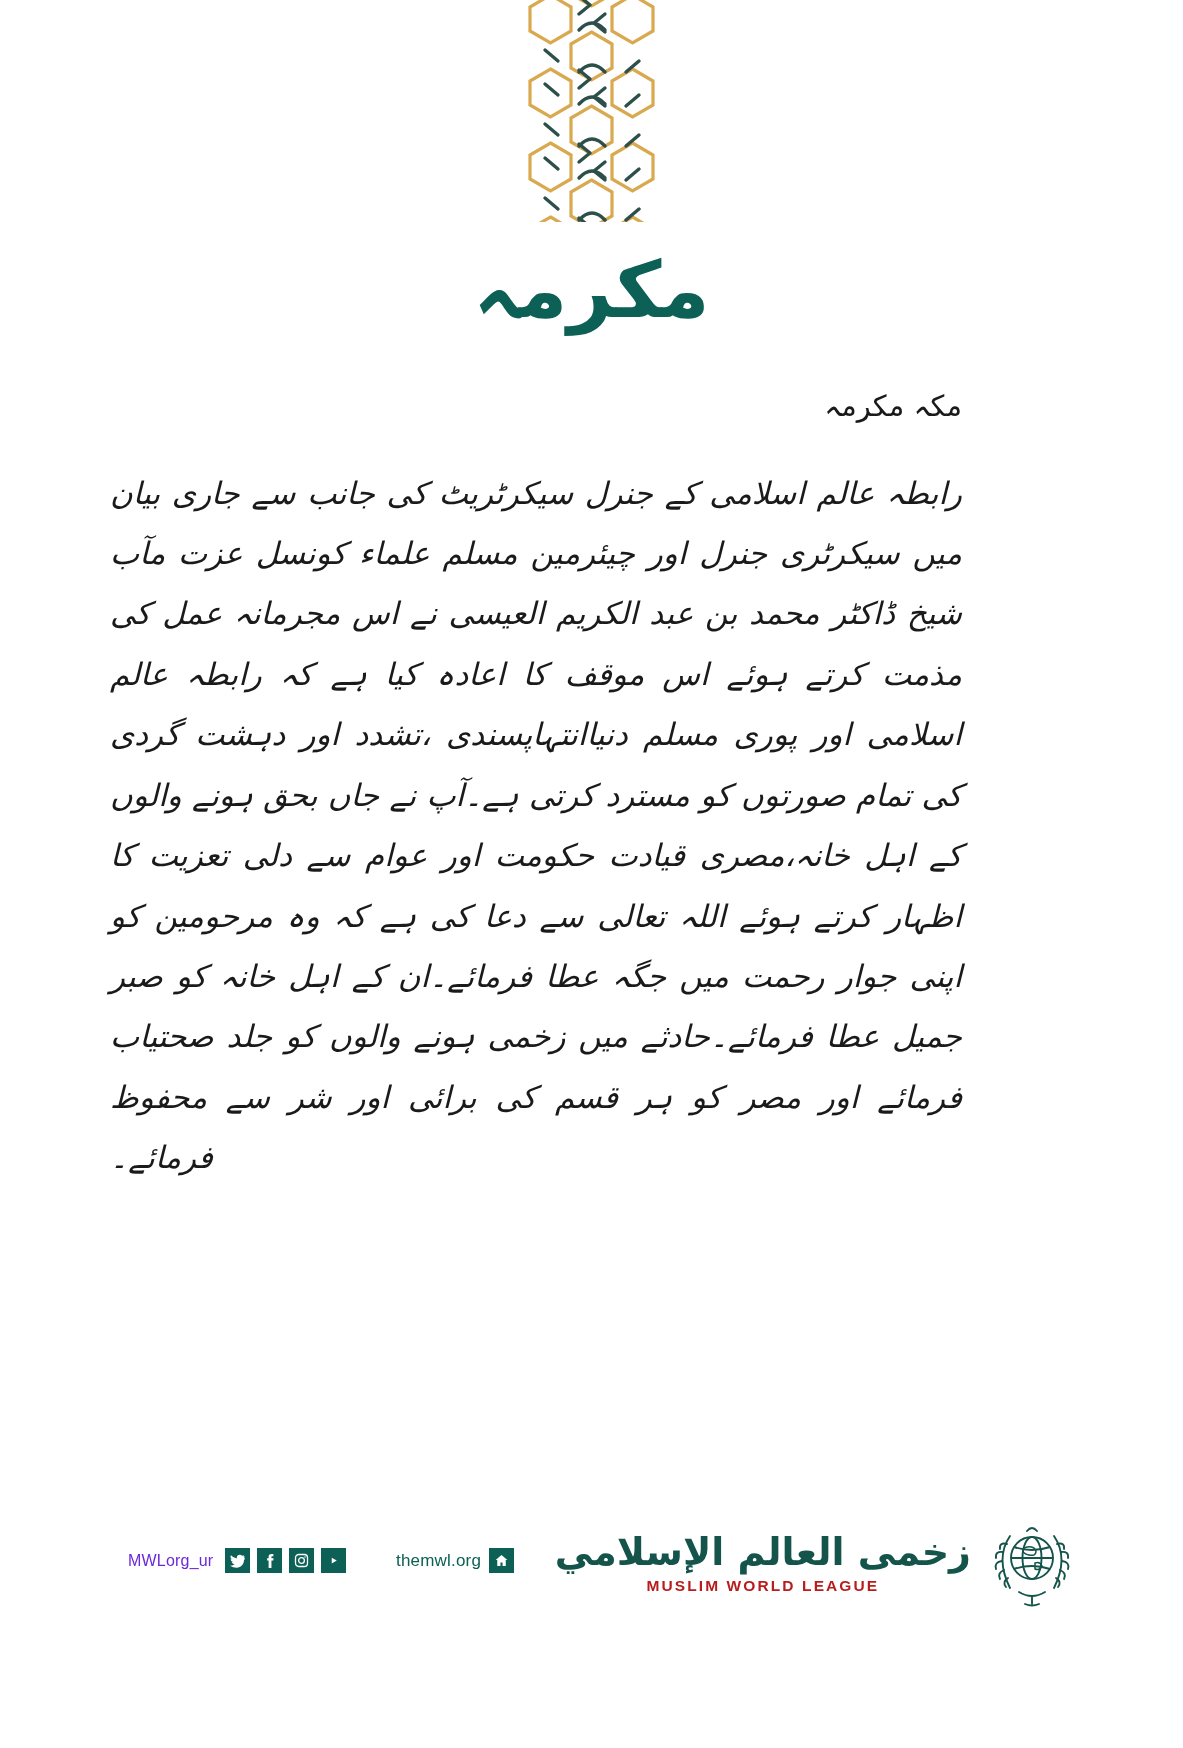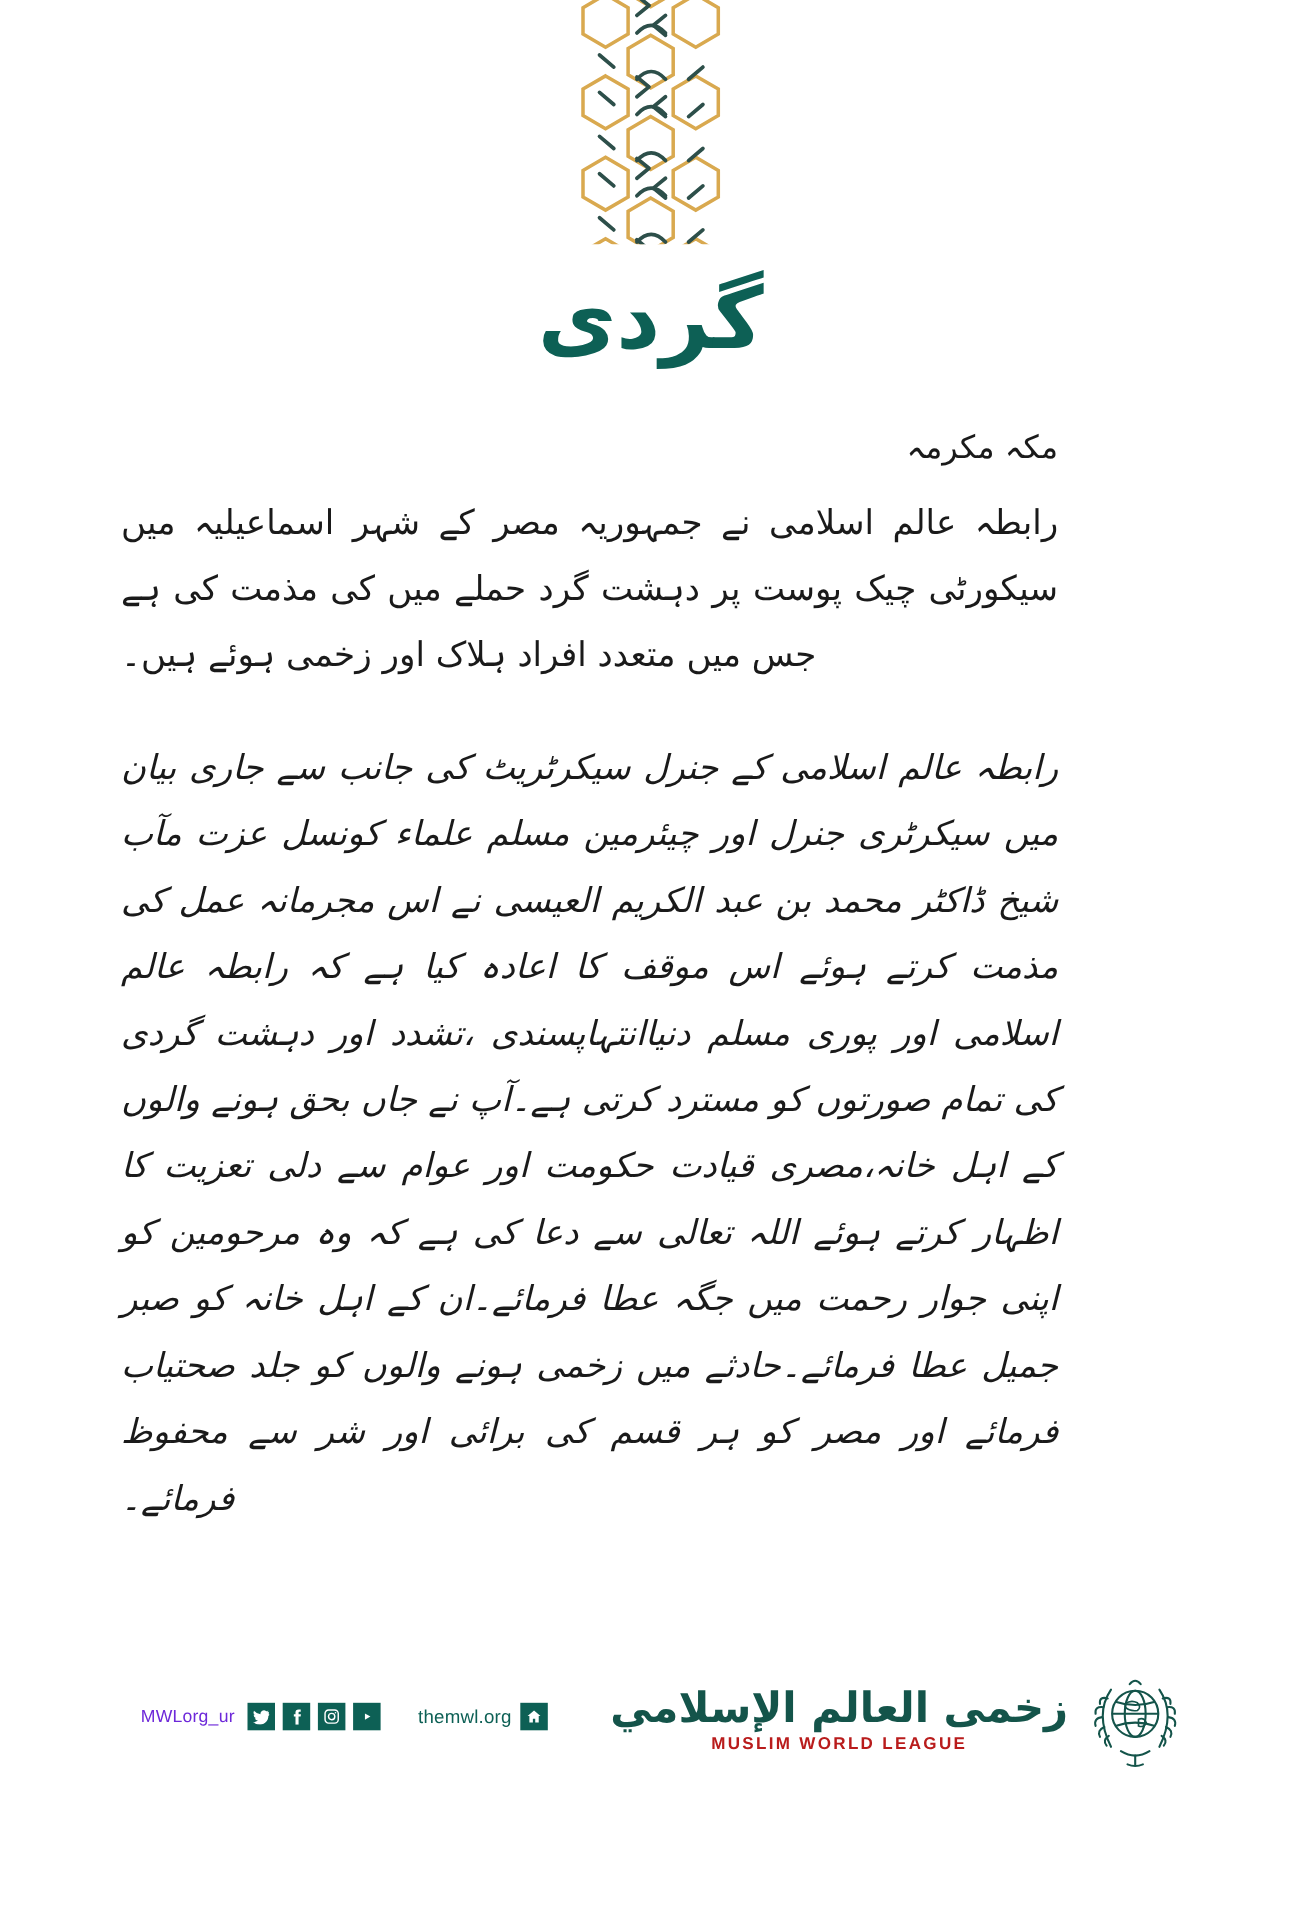--- a/index.html
+++ b/index.html
@@ -85,21 +85,21 @@
   .sicon{
     width:25px; height:25px;
     background:#0d6055;
     display:flex; align-items:center; justify-content:center;
     color:#fff;
   }
   .sicon svg{ display:block; }
 
   .web-group{
     position:absolute;
-    left:380px; top:38px;
+    left:396px; top:38px;
     display:flex; align-items:center; gap:8px;
   }
   .web-label{
     color:#0d6055;
     font-size:17px;
     font-family:"Liberation Sans",sans-serif;
     letter-spacing:.2px;
   }
 
   .brand-group{
@@ -201,25 +201,24 @@
       <use href="#hexcell" x="78" y="51"></use>
       <use href="#chev" transform="translate(62,52)"></use>
       <use href="#chev" transform="translate(88,70) scale(-1,1)"></use>
       <use href="#arc" transform="translate(62,44)"></use>
       <use href="#dash" transform="translate(28,32)"></use>
       <use href="#dash" transform="translate(122,43) scale(-1,1)"></use>
     </g>
   </svg>
 </div>
 
-<div class="doc-title">گردی</div>
+<div class="doc-title">مکرمہ</div>
 
 <div class="body-wrap">
   <div class="dateline">مکہ مکرمہ</div>
-  <div class="para p1">رابطہ عالم اسلامی نے جمہوریہ مصر کے شہر اسماعیلیہ میں سیکورٹی چیک پوست پر دہشت گرد حملے میں کی مذمت کی ہے جس میں متعدد افراد  ہلاک اور زخمی ہوئے ہیں۔</div>
   <div class="para p2">رابطہ عالم اسلامی کے جنرل سیکرٹریٹ کی جانب سے جاری بیان میں سیکرٹری جنرل اور چیئرمین مسلم علماء کونسل عزت مآب شیخ ڈاکٹر محمد بن عبد الکریم العیسی نے اس مجرمانہ عمل کی مذمت کرتے ہوئے اس موقف کا اعادہ کیا ہے کہ رابطہ عالم اسلامی اور پوری مسلم دنیاانتہاپسندی ،تشدد اور دہشت گردی کی تمام صورتوں کو مسترد کرتی ہے۔آپ نے جاں بحق ہونے والوں کے اہل خانہ،مصری قیادت حکومت اور عوام سے دلی تعزیت کا اظہار کرتے ہوئے اللہ تعالی سے دعا کی ہے کہ وہ مرحومین کو اپنی جوار رحمت میں جگہ عطا فرمائے۔ان کے اہل خانہ کو صبر جمیل عطا فرمائے۔حادثے میں زخمی ہونے والوں کو جلد صحتیاب فرمائے اور مصر کو ہر قسم کی برائی اور شر سے محفوظ فرمائے۔</div>
 </div>
 
 <div class="footer">
   <div class="footer-inner">
 
     <div class="social-group">
       <span class="handle">MWLorg_ur</span>
 
       <span class="sicon">

